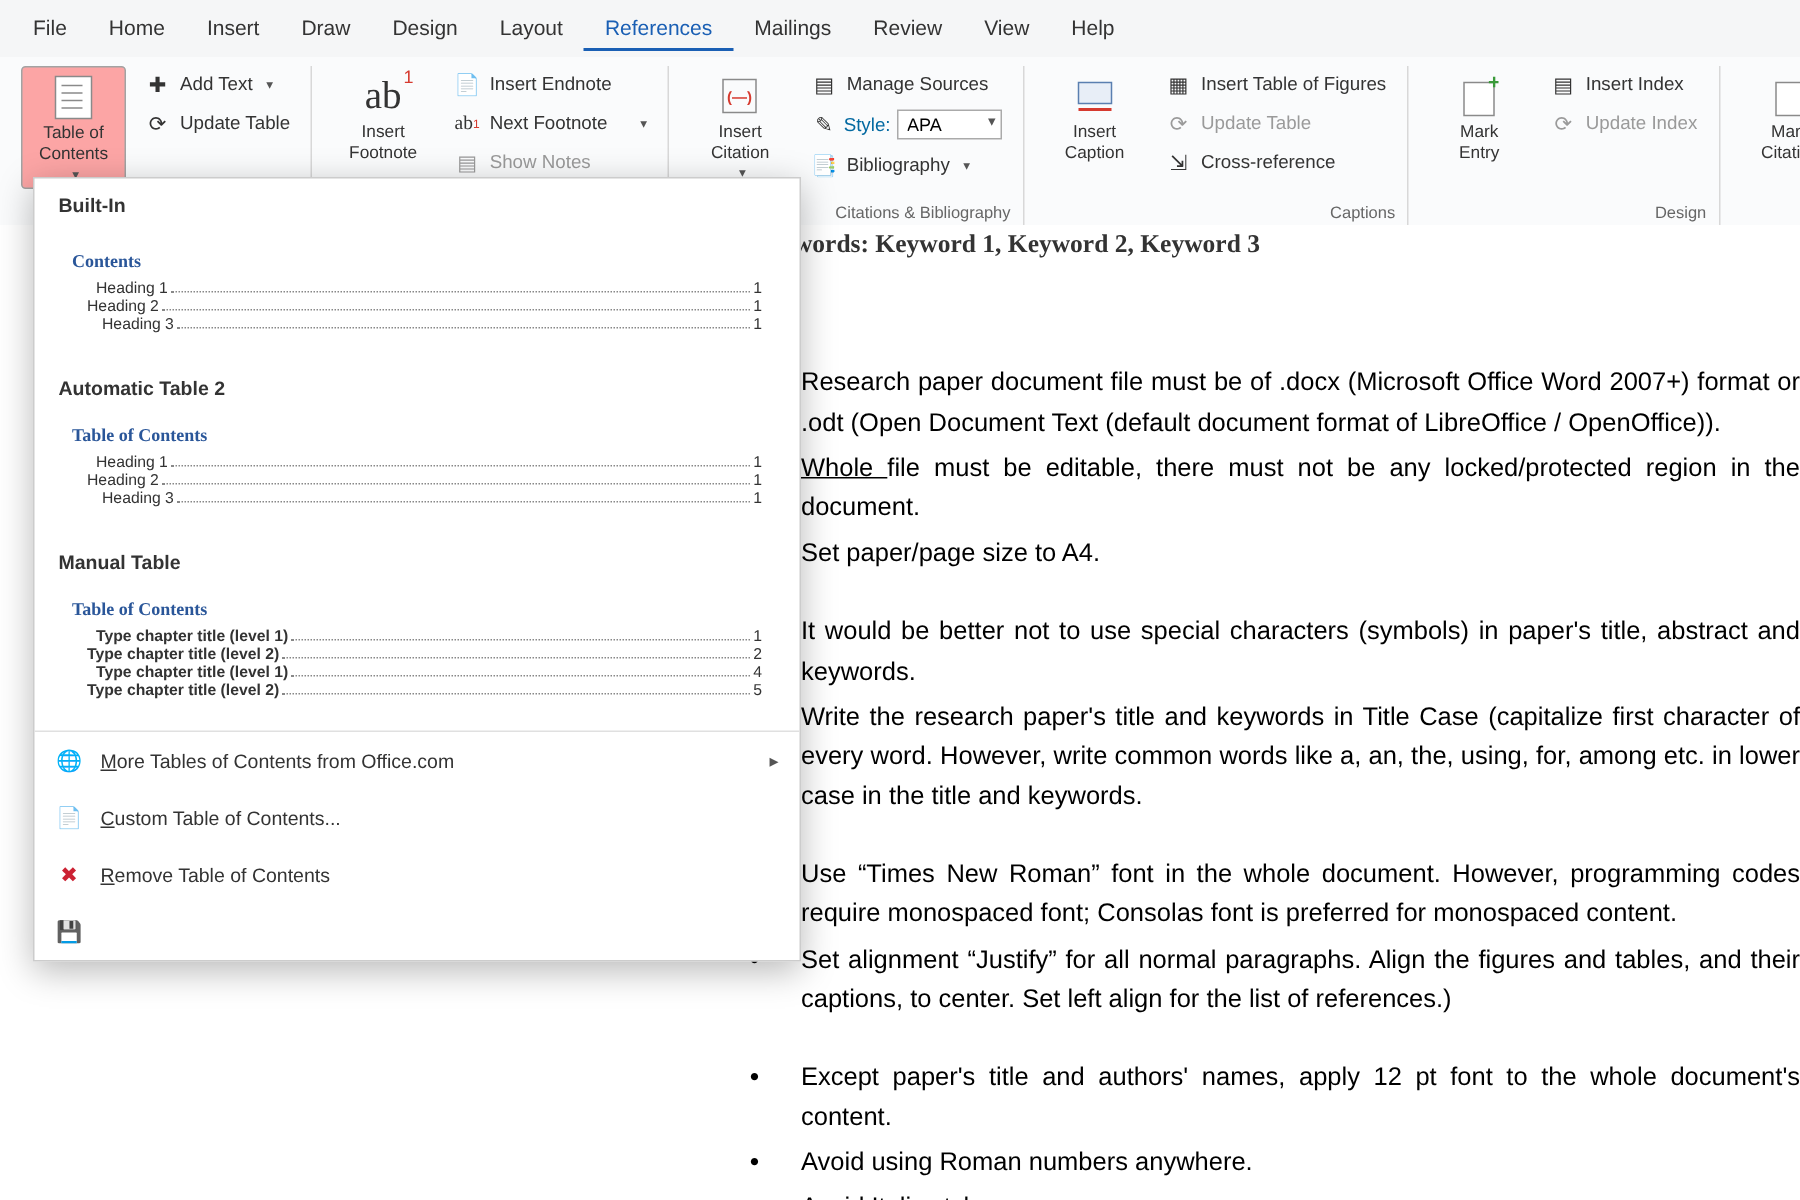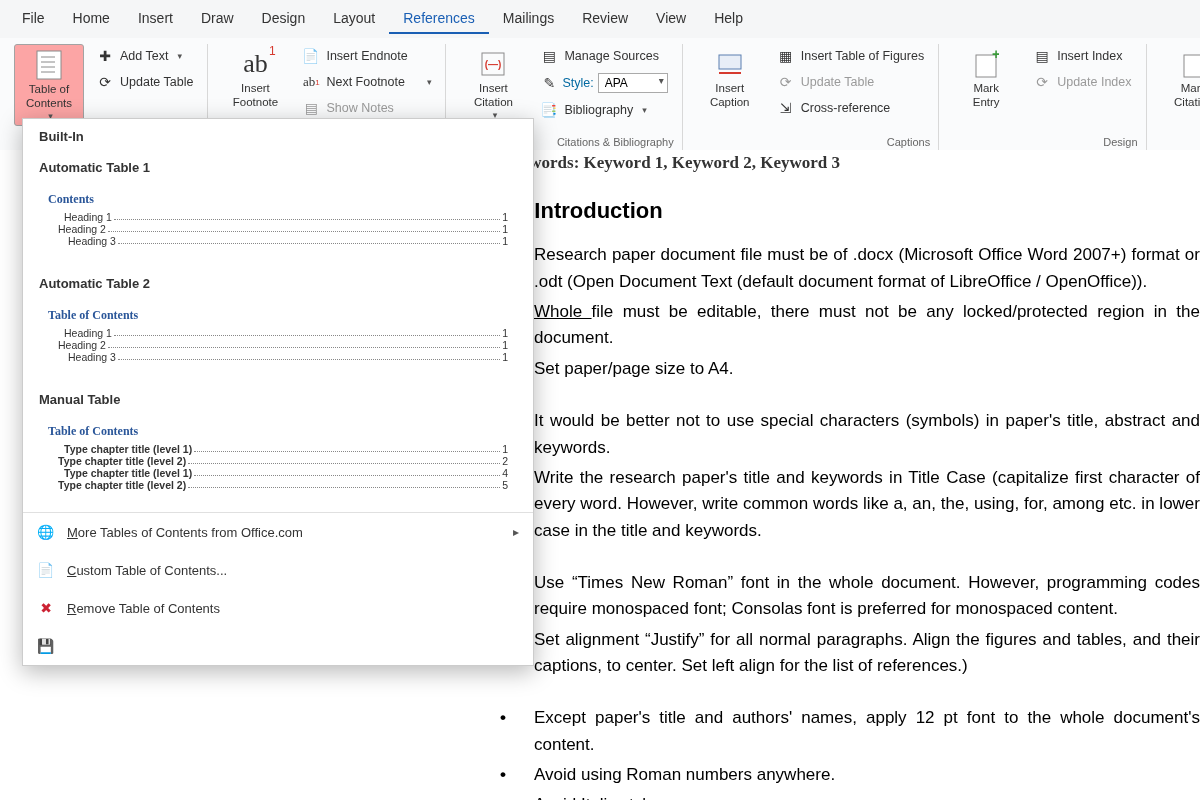--- a/index.html
+++ b/index.html
@@ -234,21 +234,20 @@
     </div>
     <div class="glabel">&nbsp;</div>
   </div>
 </div>
 
 <div class="doc-area">
   <div class="paper">
     <div class="keywords">Keywords: Keyword 1, Keyword 2, Keyword 3</div>
     <div class="h-intro">
       <span>1.</span>
-      <span>Introduction</span>
     </div>
     <ul class="bullets">
       <li>
           <span class="bm">•</span>
           <span class="tx">Research paper document file must be of .docx (Microsoft Office Word 2007+) format or .odt (Open Document Text (default document format of LibreOffice / OpenOffice)).</span>
         </li>
       <li>
           <span class="bm">•</span>
           <span class="tx"><span class="ulnk">Whole </span><span>file must be editable, there must not be any locked/protected region in the document.</span></span>
         </li>
@@ -288,21 +287,20 @@
           <span class="tx">Avoid Italic style.</span>
         </li>
 
     </ul>
   </div>
 </div>
 
 <div class="toc-menu">
   <div class="toc-hdr">Built-In</div>
   <div class="toc-item">
-    <div class="title">Automatic Table 1</div>
     <div class="toc-prev">
       <div class="ctitle">Contents</div>
       <div class="toc-row ind1">
           <span class="lbl">Heading 1</span>
           <span class="dots"></span>
           <span class="pg">1</span>
         </div>
       <div class="toc-row ind2">
           <span class="lbl">Heading 2</span>
           <span class="dots"></span>

